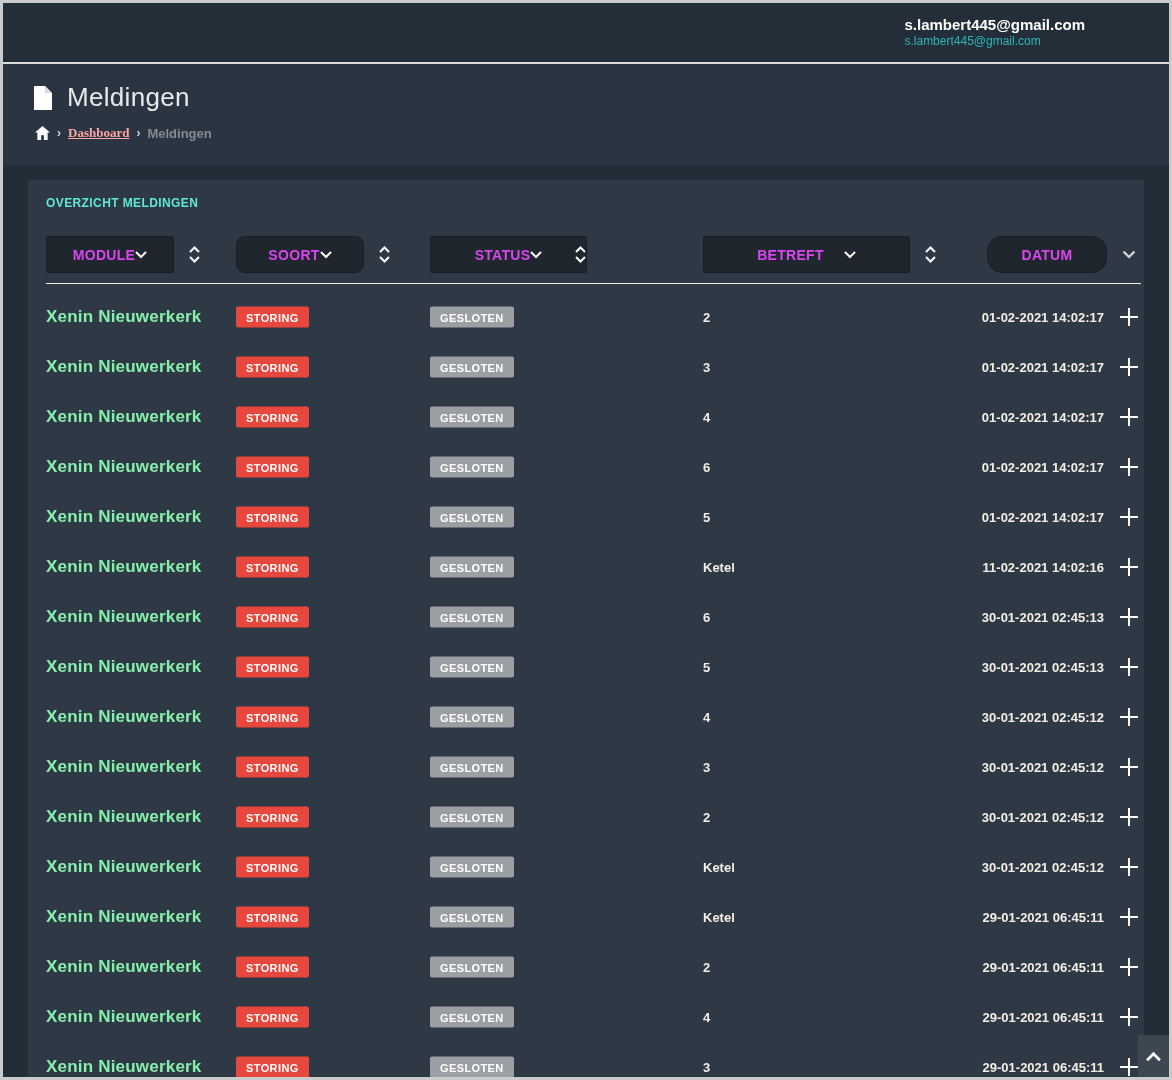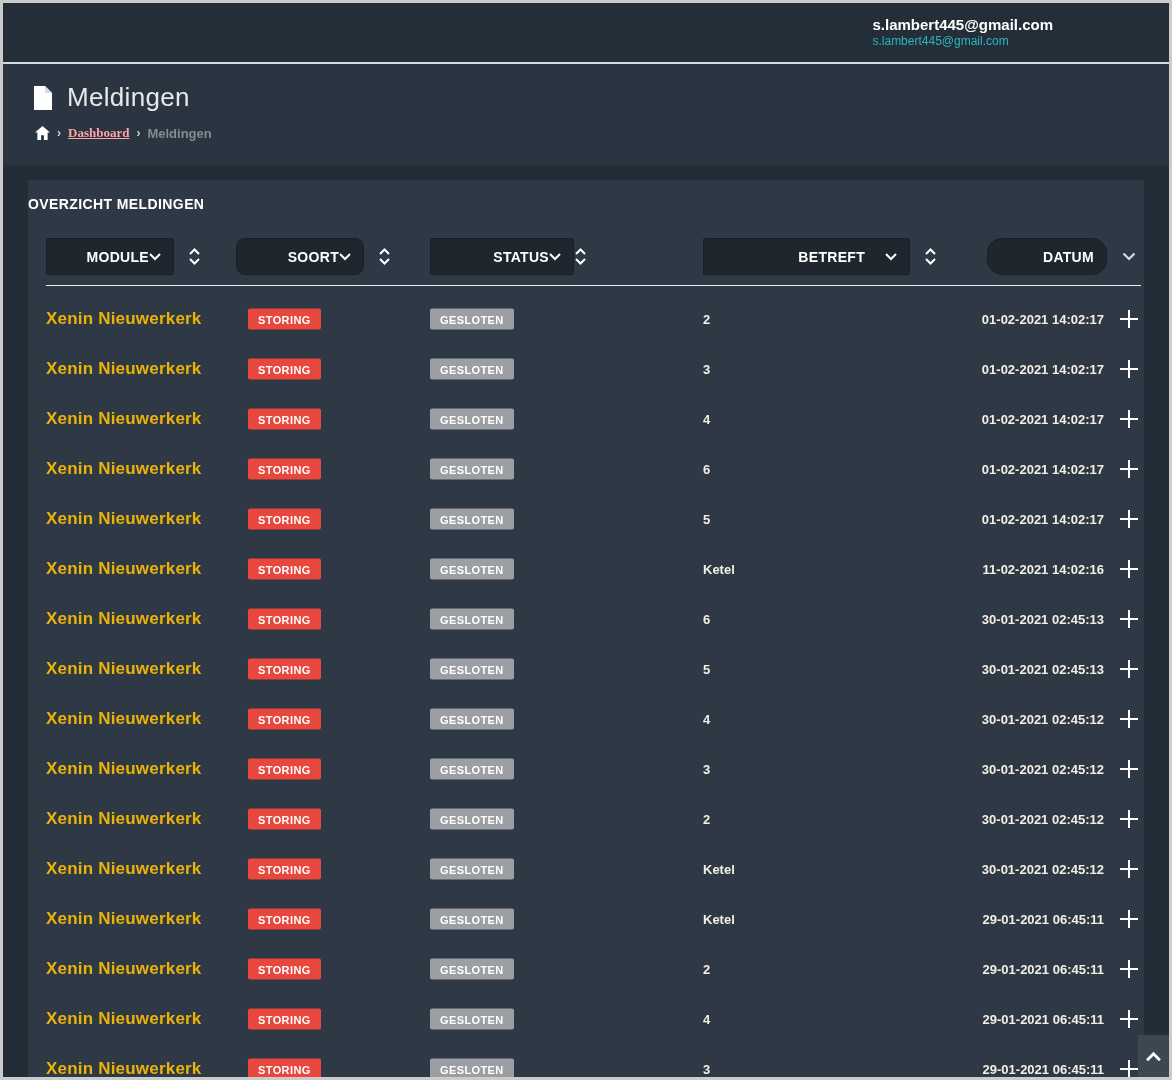--- a/index.html
+++ b/index.html
@@ -11,21 +11,21 @@
     overflow:hidden;
     position:relative;
   }
   
   .topbar {
     height:61px;
     background:var(--topbar-bg);
     display:flex;
     justify-content:flex-end;
     align-items:center;
-    padding-right:116px;
+    padding-right:84px;
     border-bottom:2px solid var(--separator);
   }
   .email-block { text-align:left; line-height:1.25; }
   .email-main { color:#ffffff; font-weight:bold; font-size:15px; display:block; }
   .email-link { color:var(--accent-teal); font-size:12px; display:block; text-decoration:none; }
   
   .titlebar {
     height:101px;
     background:var(--titlebar-bg);
     padding:18px 0 0 30px;
@@ -41,55 +41,56 @@
   .crumb-link { color:#fca5a5;font-family:Liberation Serif, serif; }
   .crumb-current { color:#838b93; }
   
   .card {
     margin:15px 25px 0 25px;
     background:var(--card-bg);
     padding-top:16px;
     min-height:960px;
   }
   .panel-title {
-    color:#ffffff; font-size:14px; font-weight:bold; letter-spacing:.4px;
+    margin-left:18px;
+    color:#5eead4; font-size:12px; font-weight:bold; letter-spacing:.4px;
   }
   
   .thead { position:relative; height:37px; margin-top:26px; }
   .hsel {
     position:absolute; top:0; height:37px;
     background:var(--select-bg);
     border:1px solid var(--select-border);
     border-radius:2px;
-    display:flex; align-items:center; justify-content:flex-end;
+    display:flex; align-items:center; justify-content:center;
     padding:0 12px;
-    color:#ffffff; font-size:14px; font-weight:bold; letter-spacing:.3px;
+    color:#d946ef; font-size:14px; font-weight:bold; letter-spacing:.3px;
     cursor:pointer;
   }
   .hsel-module  { left:18px;  width:128px; }
   .hsel-soort   { left:208px; width:128px;border-radius:9px; }
-  .hsel-status  { left:402px; width:144px; }
+  .hsel-status  { left:402px; width:157px; }
   .hsel-betreft { left:675px; width:207px;gap:20px; }
   .hsel-datum   { right:37px; width:120px;border-radius:15px; }
   .sort-btn { position:absolute; top:10px; cursor:pointer; line-height:0; }
   .sort-module  { left:160px; }
   .sort-soort   { left:350px; }
   .sort-status  { left:546px; }
   .sort-betreft { left:896px; }
   .sort-datum   { right:8px; top:14px; }
   .header-underline {
     margin:10px 3px 0 18px;
     border-bottom:1px solid #eef1f2;
   }
   
   .tbody { margin-top:8px; }
   .trow { position:relative; height:50px; }
   .cell { position:absolute; top:50%; transform:translateY(-50%); }
-  .c-module { left:18px; color:#eab308; font-size:17px; font-weight:bold; letter-spacing:.2px; }
-  .c-soort  { left:220px; }
+  .c-module { left:18px; color:#86efac; font-size:17px; font-weight:bold; letter-spacing:.2px; }
+  .c-soort  { left:208px; }
   .c-status { left:402px; }
   .c-betreft{ left:675px; color:var(--value-text); font-size:13px; font-weight:bold; }
   .c-datum  { right:40px; color:var(--value-text); font-size:13px; font-weight:bold; white-space:nowrap; }
   .c-plus   { right:0; width:30px; display:flex; justify-content:center; cursor:pointer; }
   .badge {
     display:inline-block;
     padding:5px 10px 4px 10px;
     border-radius:2px;
     color:#ffffff; font-size:11px; font-weight:bold; letter-spacing:.4px;
   }

